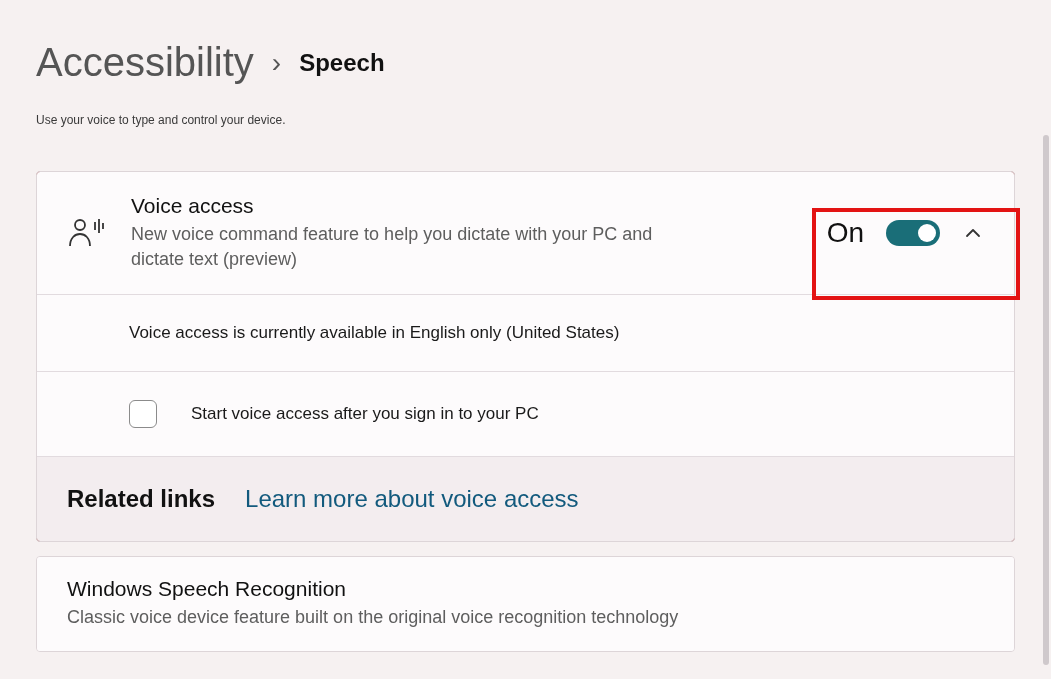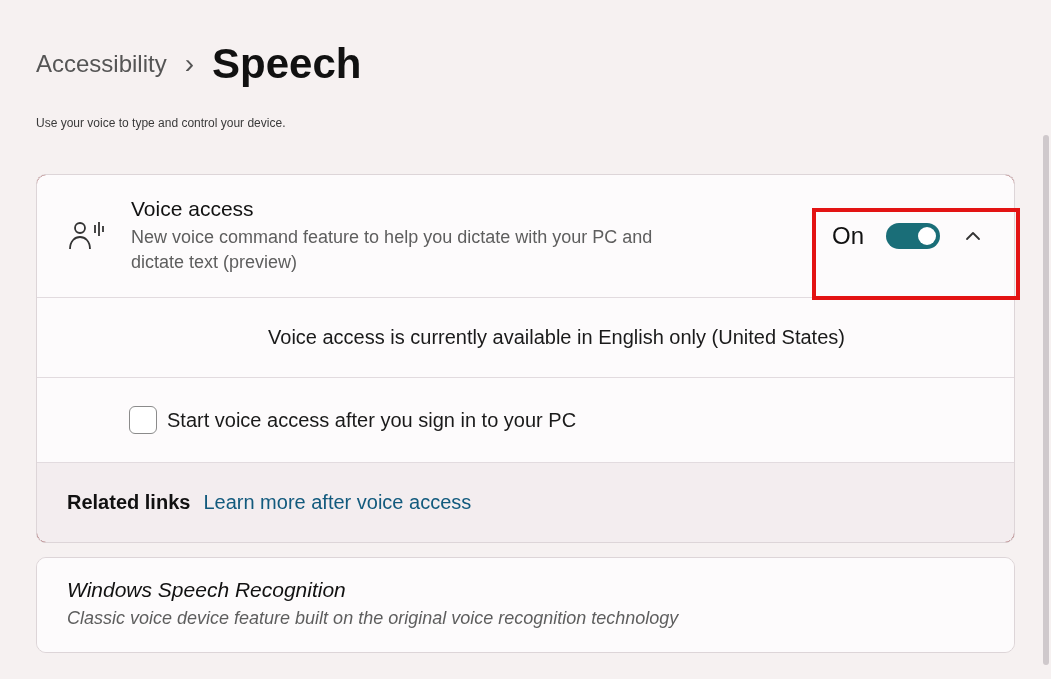--- a/index.html
+++ b/index.html
@@ -15,41 +15,41 @@
   .page {
     padding: 40px 36px 0 36px;
   }
   .breadcrumb {
     display: flex;
     align-items: center;
     gap: 18px;
     margin-bottom: 28px;
   }
   .breadcrumb-parent {
-    font-size: 24px;
+    font-size: 40px;
     font-weight: 400;
     color: #555;
   }
   .breadcrumb-sep {
     font-size: 28px;
     color: #555;
   }
   .breadcrumb-current {
-    font-size: 42px;
+    font-size: 24px;
     font-weight: 600;
     color: #111;
   }
   .subtitle {
     font-size: 12px;
     color: #3a3a3a;
     margin-bottom: 44px;
   }
   .card-group {
     border: 1px solid #ddd5d8;
-    border-radius: 10px;
+    border-radius: 4px;
     background: #7f1d1d;
     overflow: hidden;
     margin-bottom: 14px;
   }
   .card-header, .card-row {
     display: flex;
     align-items: center;
     padding: 22px 30px;
     background: #fdfbfc;
   }
@@ -78,21 +78,21 @@
     color: #5e5e5e;
     line-height: 1.4;
     max-width: 560px;
   }
   .card-controls {
     display: flex;
     align-items: center;
     gap: 22px;
   }
   .toggle-label {
-    font-size: 24px;
+    font-size: 28px;
     color: #111;
   }
   .toggle {
     width: 54px;
     height: 26px;
     border-radius: 13px;
     position: relative;
     cursor: pointer;
   }
   .toggle.on {
@@ -126,44 +126,43 @@
     justify-content: center;
     cursor: pointer;
   }
   .divider {
     height: 1px;
     background: #e2dbdf;
   }
   .sub-row {
     padding: 28px 30px 28px 92px;
     background: #fdfbfc;
-    font-size: 20px;
+    font-size: 17px;
     color: #1a1a1a;
-    text-align: center;
   }
   .sub-row.checkbox-row {
     display: flex;
     align-items: center;
-    gap: 10px;
+    gap: 34px;
   }
   .checkbox {
     width: 28px;
     height: 28px;
     border: 1.5px solid #8b8b8b;
     border-radius: 6px;
     background: #fff;
     cursor: pointer;
   }
   .related-row {
     display: flex;
     align-items: center;
-    gap: 13px;
+    gap: 30px;
     padding: 28px 30px;
     background: #f3edef;
-    font-size: 20px;
+    font-size: 24px;
   }
   .related-label {
     font-weight: 600;
     color: #111;
   }
   .related-link {
     color: #125a7d;
     cursor: pointer;
   }
   .highlight-box {
@@ -224,27 +223,27 @@
     <div class="divider"></div>
     <div class="sub-row">Voice access is currently available in English only (United States)</div>
     <div class="divider"></div>
     <div class="sub-row checkbox-row">
       <div class="checkbox"></div>
       <span>Start voice access after you sign in to your PC</span>
     </div>
     <div class="divider"></div>
     <div class="related-row">
       <span class="related-label">Related links</span>
-      <span class="related-link">Learn more after voice access</span>
+      <span class="related-link">Learn more about voice access</span>
     </div>
   </div>
 
   <div class="card-group">
     <div class="card-header" style="min-height:auto;padding:20px 30px;">
-      <div class="card-texts" style="padding-left:0;font-style:italic;">
+      <div class="card-texts" style="padding-left:0;">
         <div class="card-title">Windows Speech Recognition</div>
         <div class="card-desc" style="max-width:640px;">Classic voice device feature built on the original voice recognition technology</div>
       </div>
     </div>
   </div>
 
 </div>
 
 <div class="scroll-track"></div>
 

